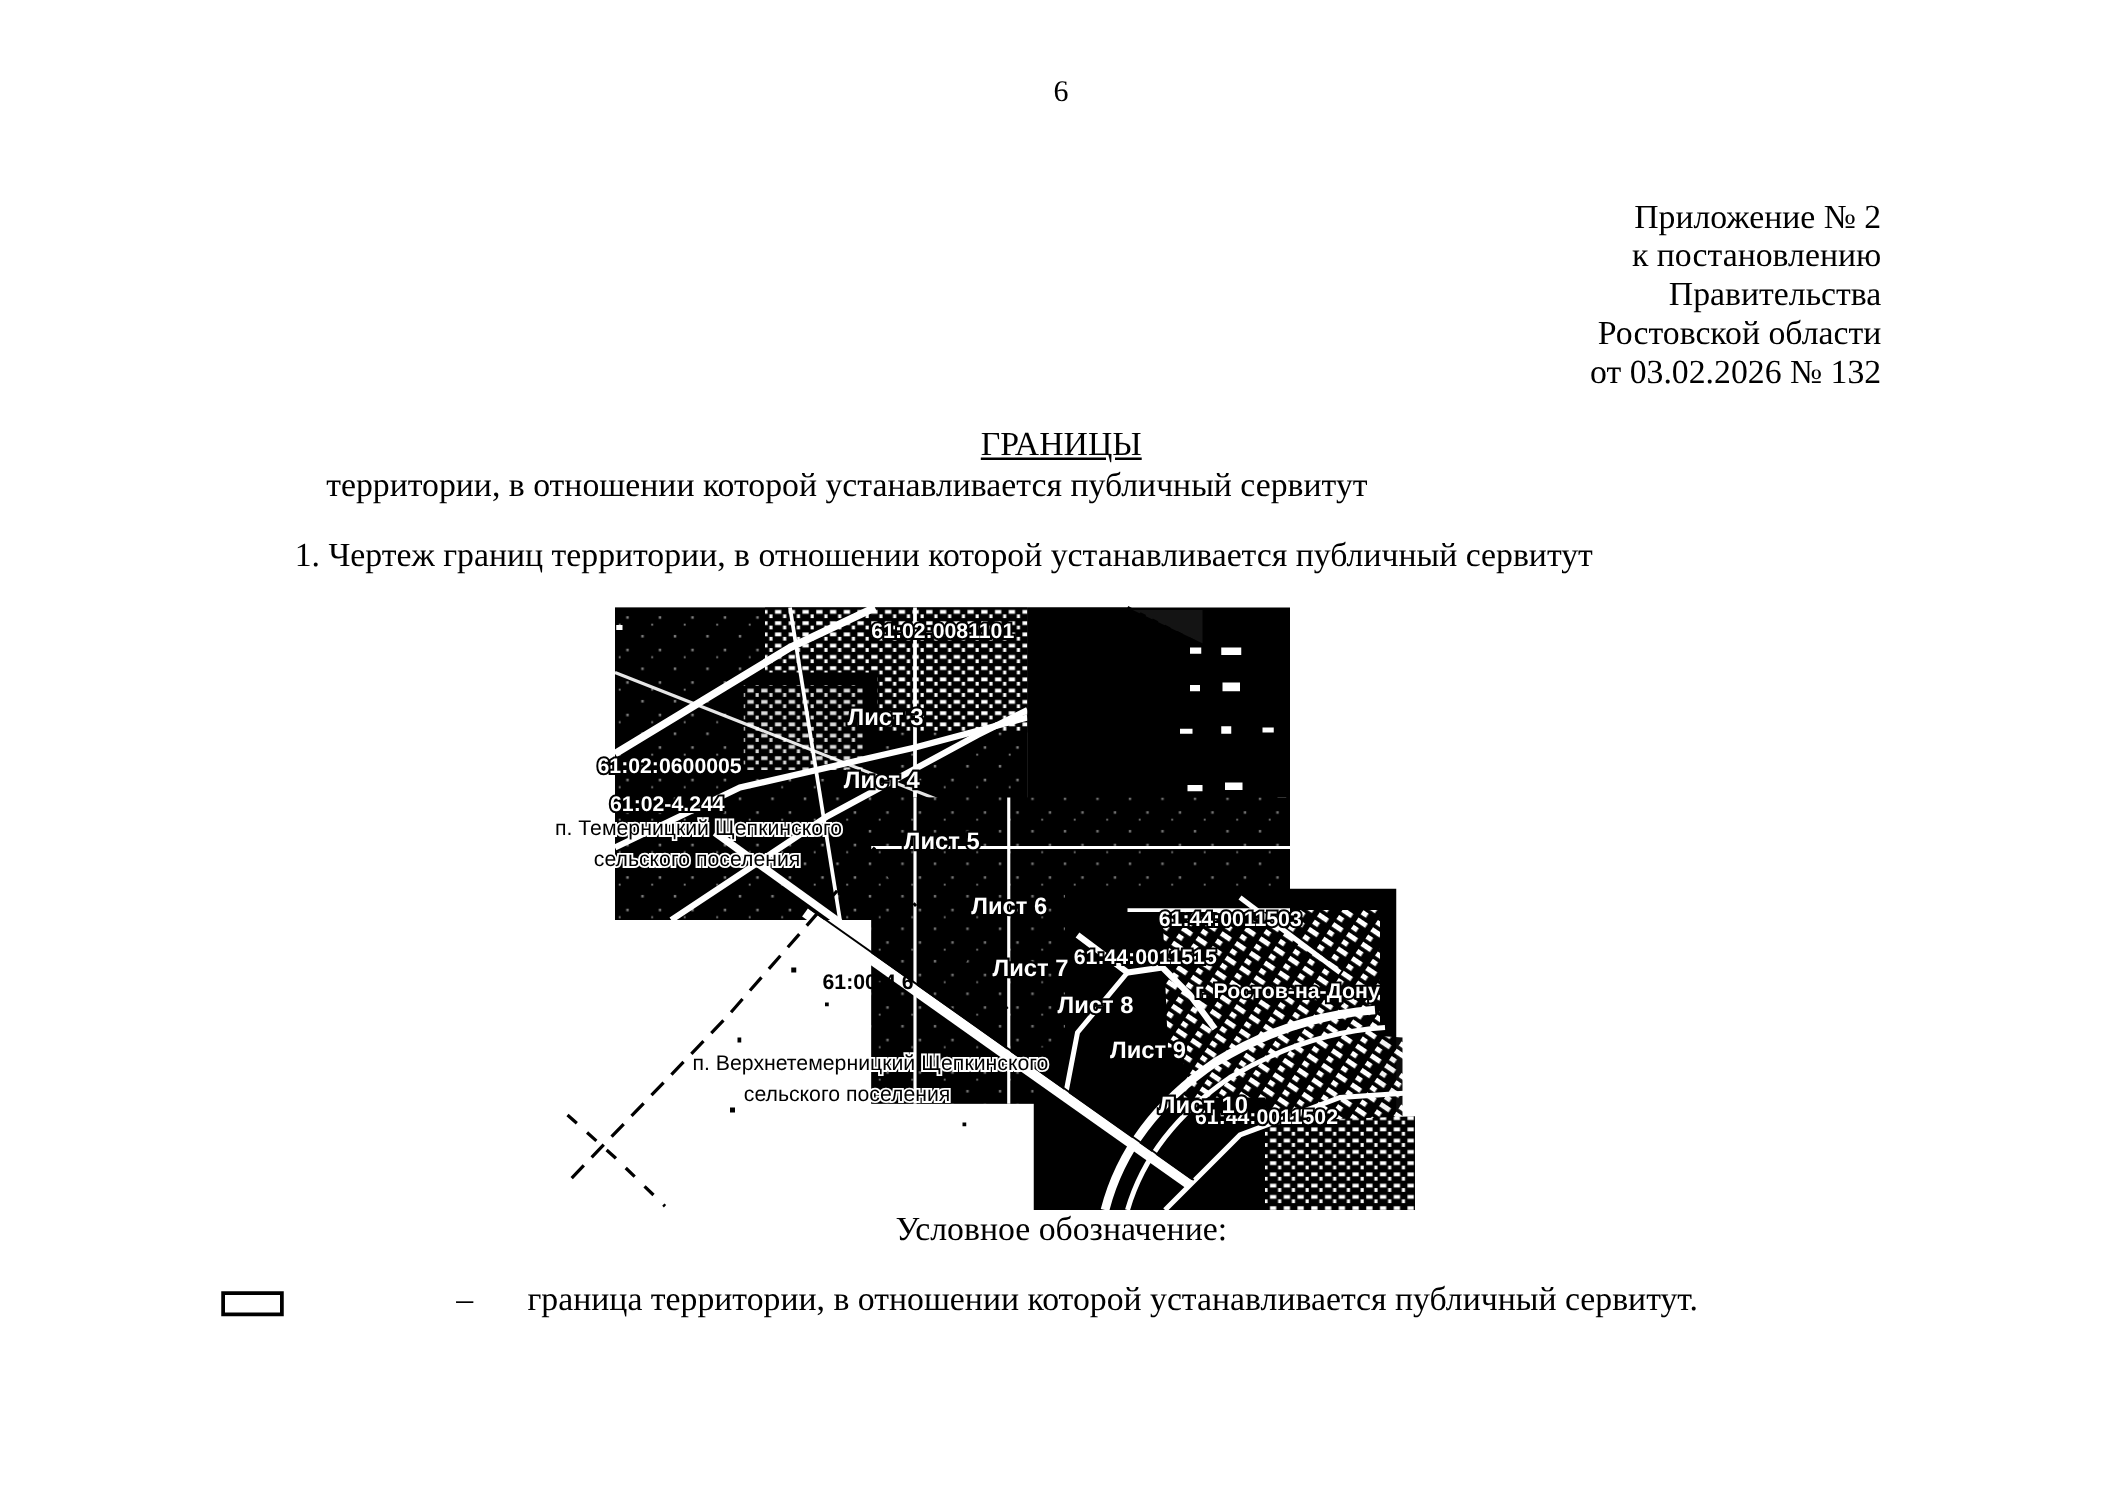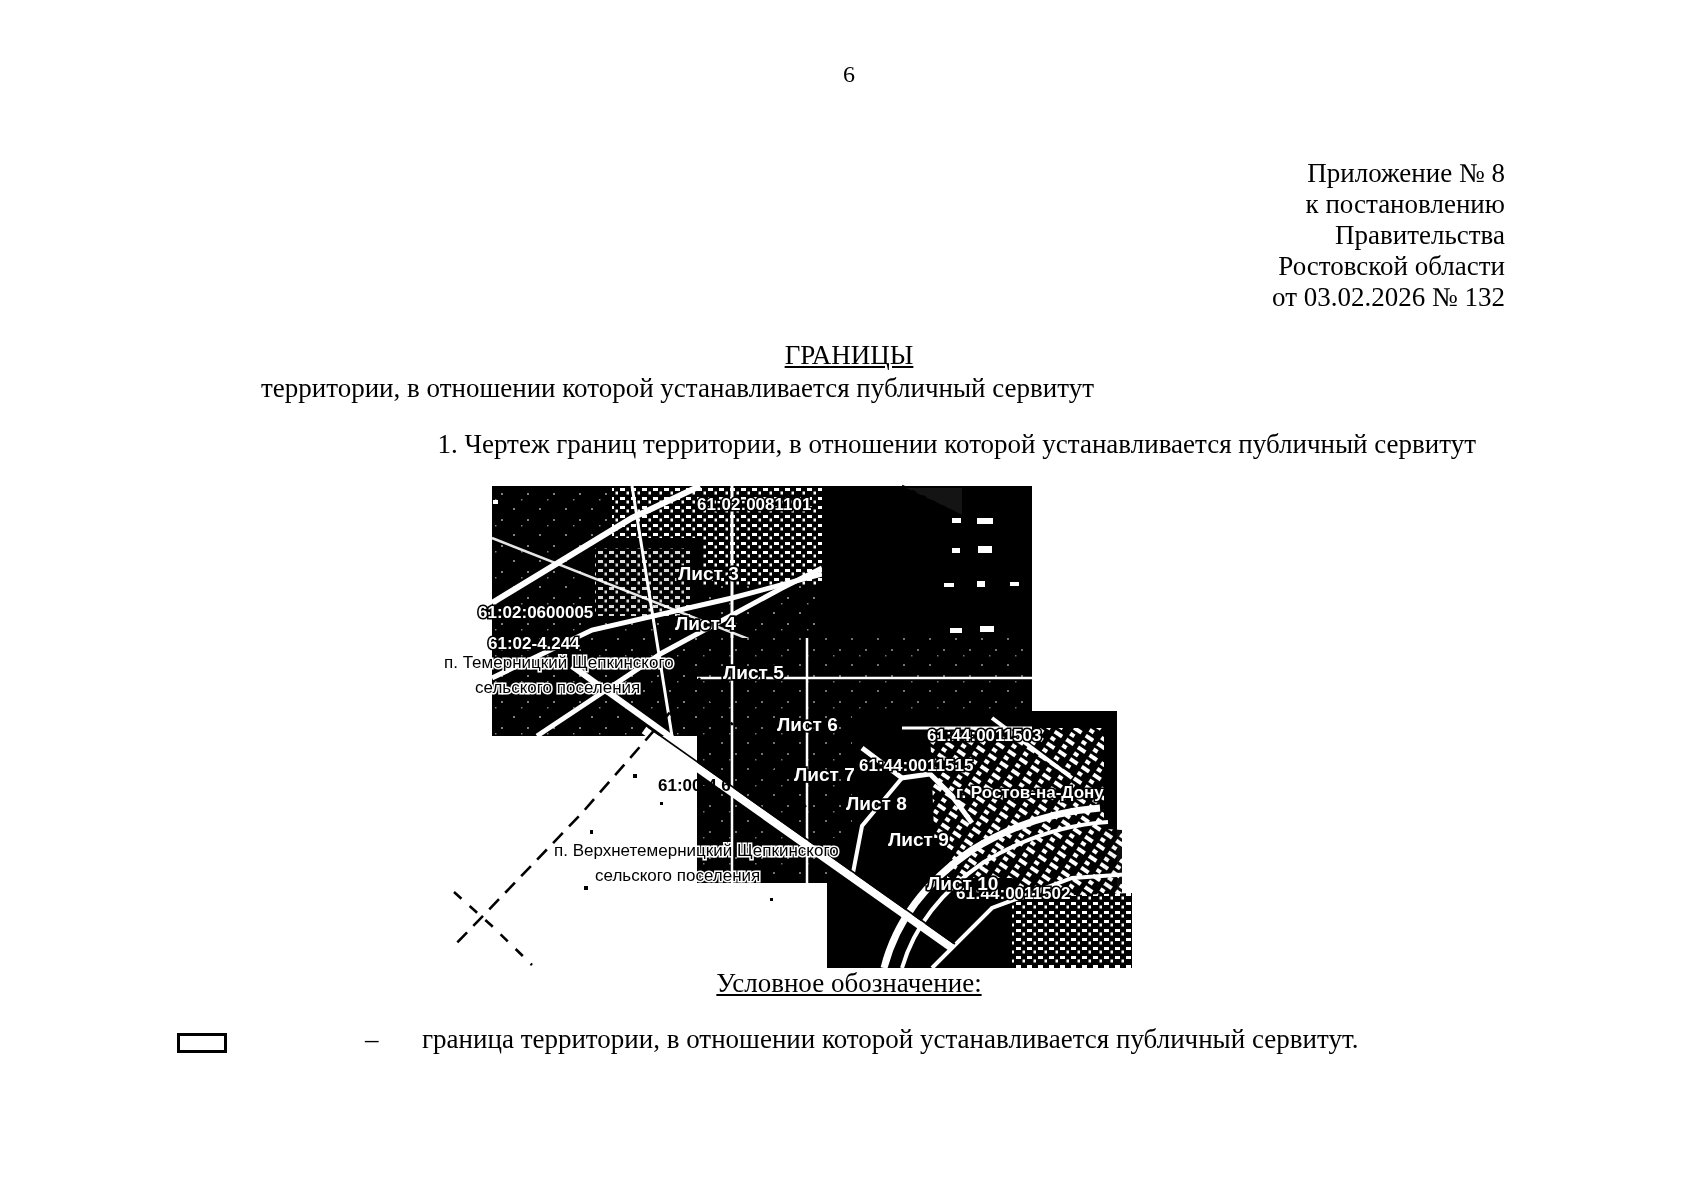--- a/index.html
+++ b/index.html
@@ -67,23 +67,23 @@
     width: 1355px;
     text-align: center;
     font-size: 27px;
     line-height: 33px;
   }
 
   
   .section-heading {
     position: absolute;
     top: 428px;
-    left: 0;
+    left: 17px;
     width: 1476px;
-    text-align: right;
+    text-align: center;
     font-size: 27px;
     line-height: 33px;
   }
 
   
   .map-figure {
     position: absolute;
     left: 432px;
     top: 478px;
     width: 700px;
@@ -98,21 +98,20 @@
 
   
   .legend-title {
     position: absolute;
     top: 967px;
     left: 0;
     width: 1698px;
     text-align: center;
     font-size: 27px;
     line-height: 33px;
-    text-decoration: underline;
   }
   .legend-row {
     position: absolute;
     top: 1020px;
     left: 0;
     width: 1698px;
     height: 46px;
   }
   .legend-symbol {
     position: absolute;
@@ -142,21 +141,21 @@
   }
 </style>
 </head>
 <body>
 
 <div class="page">
 
   <div class="page-number">6</div>
 
   <div class="appendix-block">
-    <div>Приложение № 8</div>
+    <div>Приложение № 2</div>
     <div>к постановлению</div>
     <div>Правительства</div>
     <div>Ростовской области</div>
     <div>от 03.02.2026 № 132</div>
   </div>
 
   <div class="doc-title">ГРАНИЦЫ</div>
 
   <div class="doc-subtitle">территории, в отношении которой устанавливается публичный сервитут</div>
 

